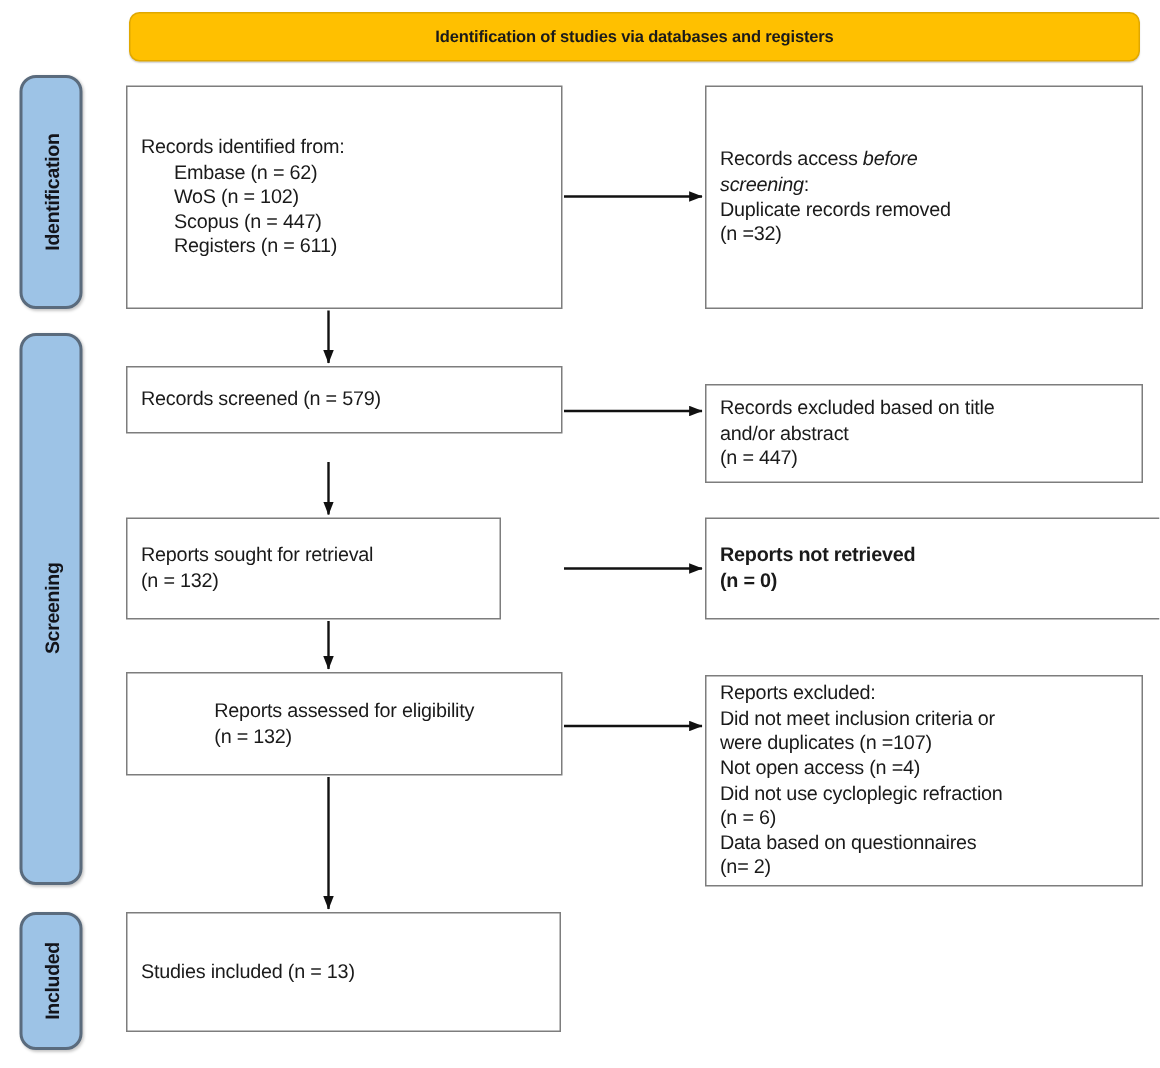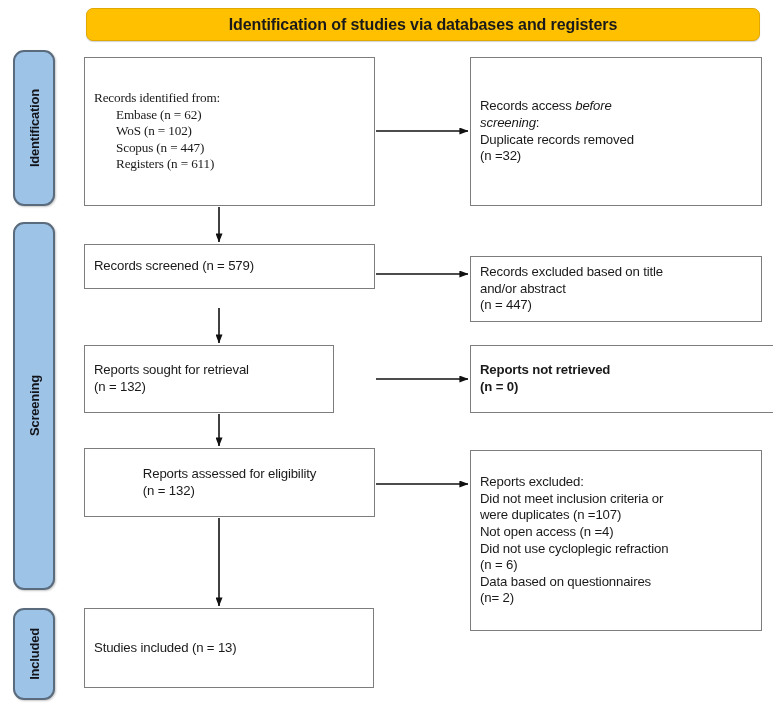--- a/index.html
+++ b/index.html
@@ -30,21 +30,21 @@
     background: #FFC000;
     border: 1px solid #e0a800;
     border-radius: 7px;
     display: flex;
     align-items: center;
     justify-content: center;
     box-sizing: border-box;
     box-shadow: 0 1px 1px rgba(0,0,0,0.18);
   }
   .phase-banner-text {
-    font-size: 16px;
+    font-size: 11px;
     font-weight: bold;
     color: #1a1a1a;
     letter-spacing: -0.1px;
     white-space: nowrap;
   }
 
   
   .stage-bar {
     position: absolute;
     left: 13px;
@@ -85,28 +85,28 @@
     line-height: 1.26;
     color: #1a1a1a;
     padding: 0 9px;
     white-space: pre-wrap;
     letter-spacing: -0.15px;
   }
   .flow-box-text .ital { font-style: italic; }
   .flow-box-text .indent { padding-left: 22px; display: inline-block; }
 
   
-  #box-records-identified { left: 84px;  top: 57px;  width: 291px; height: 149px; font-family: Liberation Serif, serif; }
+  #box-records-identified { left: 84px;  top: 57px;  width: 291px; height: 149px; }
   #box-records-removed    { left: 470px; top: 57px;  width: 292px; height: 149px; }
   #box-records-screened   { left: 84px;  top: 244px; width: 291px; height: 45px;  }
   #box-records-excluded   { left: 470px; top: 256px; width: 292px; height: 66px;  }
   #box-reports-sought     { left: 84px;  top: 345px; width: 250px; height: 68px;  }
   #box-reports-not-retr   { left: 470px; top: 345px; width: 308px; height: 68px; font-weight: bold;  }
   #box-reports-assessed   { left: 84px;  top: 448px; width: 291px; height: 69px; justify-content: center;  }
-  #box-reports-excluded   { left: 470px; top: 450px; width: 292px; height: 181px; }
+  #box-reports-excluded   { left: 470px; top: 450px; width: 292px; height: 141px; }
   #box-studies-included   { left: 84px;  top: 608px; width: 290px; height: 80px;  }
 
   
   #connectors {
     position: absolute;
     left: 0;
     top: 0;
     width: 773px;
     height: 712px;
     pointer-events: none;

